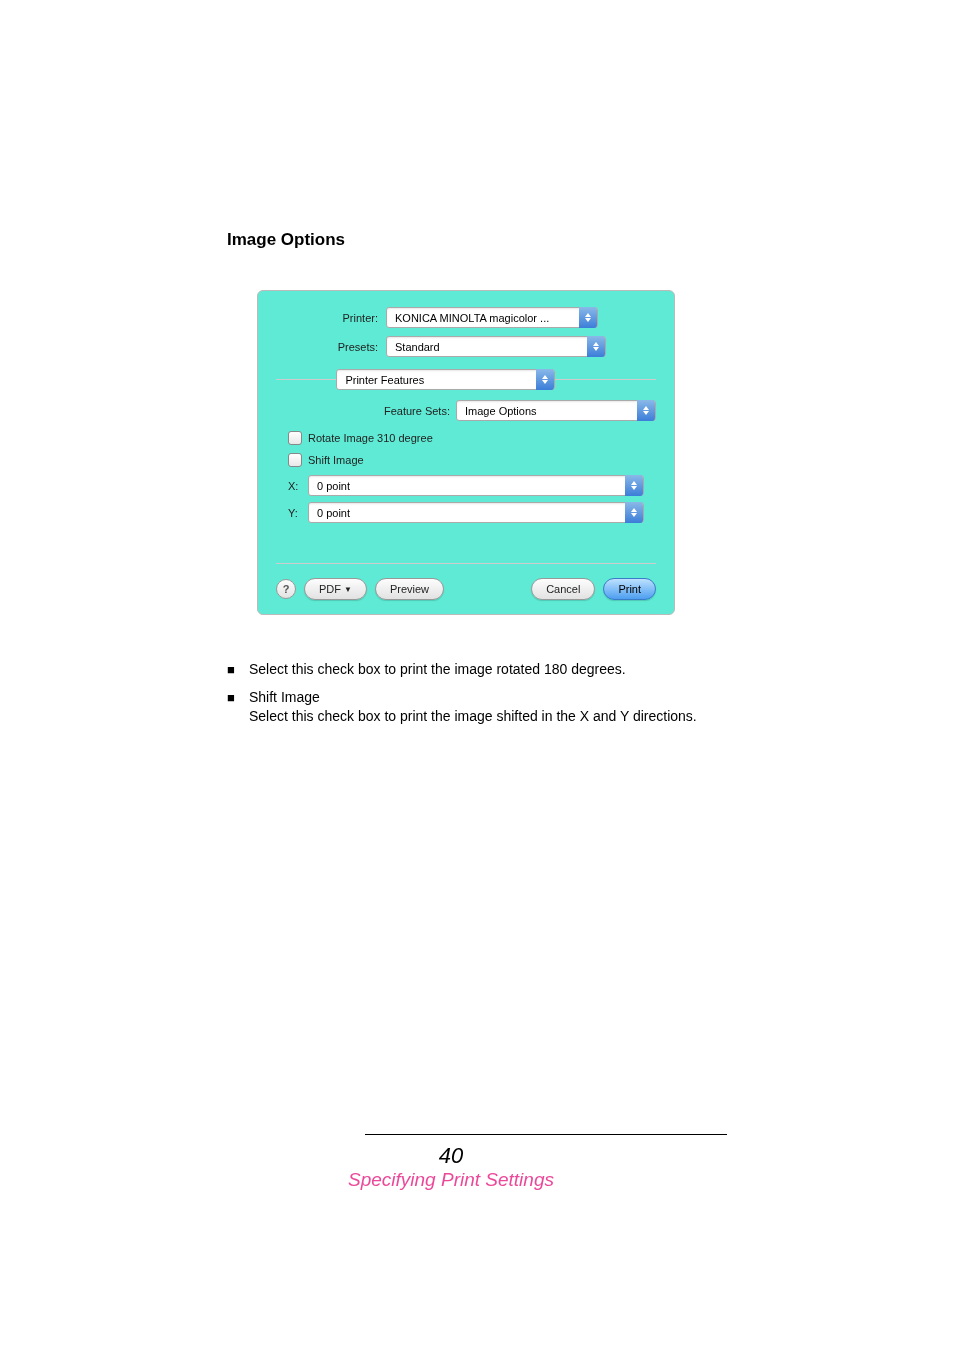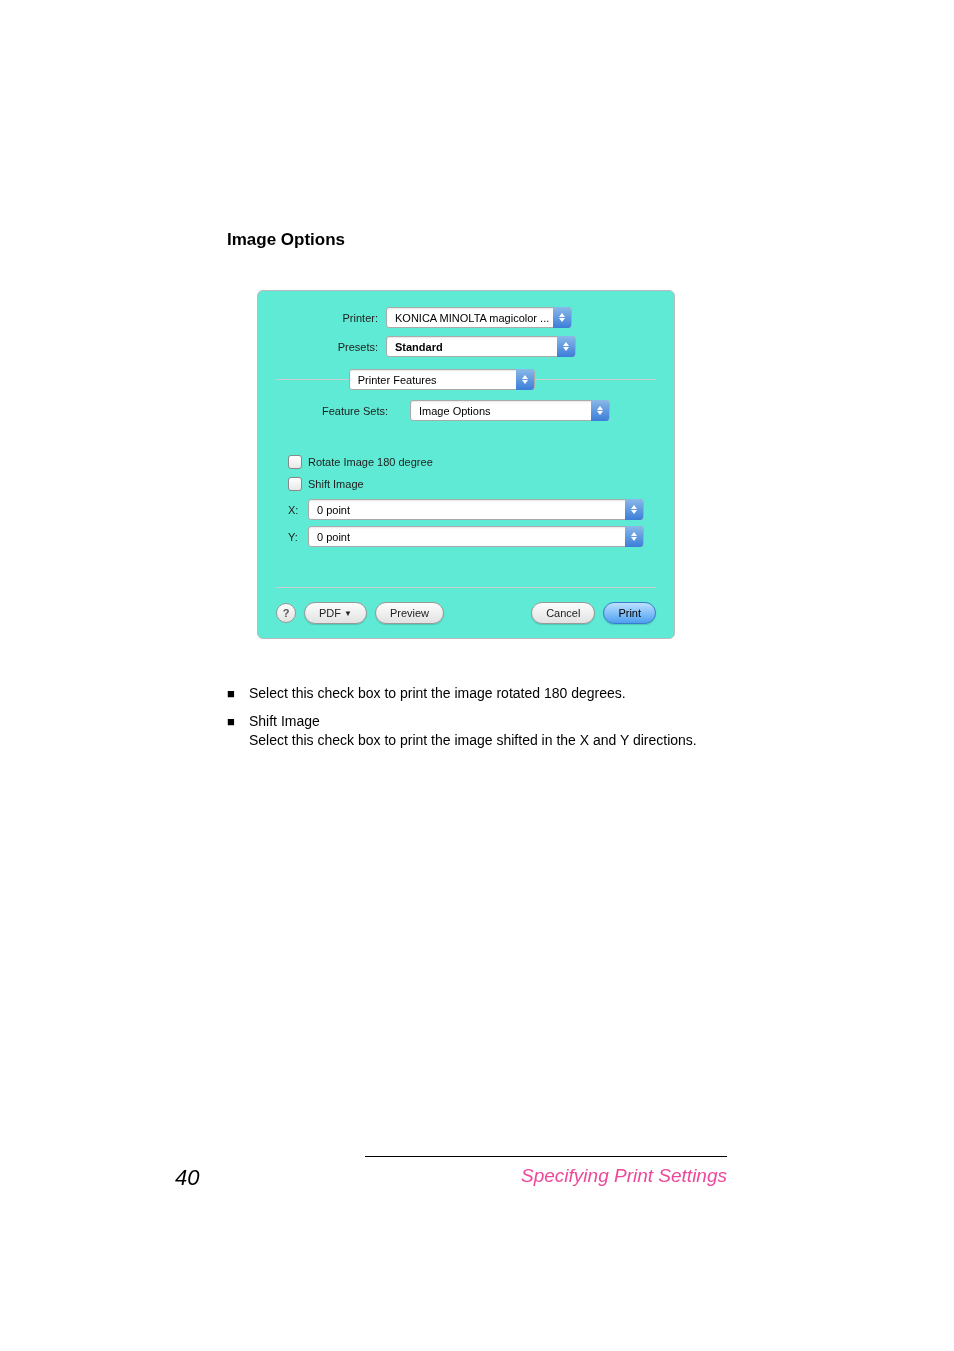--- a/index.html
+++ b/index.html
@@ -91,23 +91,23 @@
       margin: 12px 0 10px 0;
     }
     .divider-line {
       flex: 1;
       height: 1px;
       background: #ccc;
     }
     .feature-row {
       display: flex;
       align-items: center;
-      justify-content: center;
-      margin-bottom: 28px;
-      gap: 22px;
+      justify-content: flex-end;
+      margin-bottom: 4px;
+      gap: 6px;
     }
     .feature-label {
       font-size: 11px;
       color: #222;
     }
     .options-group {
       padding: 6px 12px 8px 12px;
     }
     .checkbox-row {
       display: flex;
@@ -223,21 +223,22 @@
     }
     .footer-rule {
       height: 1px;
       background: #000;
       margin-bottom: 8px;
       margin-left: 190px;
     }
     .footer-row {
       display: flex;
       justify-content: space-between;
-      align-items: flex-start;
+      align-items: center;
+      flex-direction: column;
     }
     .page-num {
       font-size: 22px;
       font-style: italic;
       color: #000;
     }
     .footer-text {
       font-size: 19px;
       font-style: italic;
       color: #ec4899;
@@ -245,43 +246,43 @@
   </style>
 </head>
 <body>
 
 <div class="content">
   <div class="section-heading">Image Options</div>
 
   <div class="dialog">
     <div class="dialog-row">
       <div class="dialog-label">Printer:</div>
-      <div class="aqua-select" style="width:186px;">
+      <div class="aqua-select" style="width:212px;">
         <div class="aqua-select-text">KONICA MINOLTA magicolor ...</div>
         <div class="aqua-arrows">
           <div class="aqua-arrow-up"></div>
           <div class="aqua-arrow-down"></div>
         </div>
       </div>
     </div>
 
     <div class="dialog-row">
       <div class="dialog-label">Presets:</div>
-      <div class="aqua-select" style="width:190px;font-weight:bold;">
+      <div class="aqua-select" style="width:220px;">
         <div class="aqua-select-text">Standard</div>
         <div class="aqua-arrows">
           <div class="aqua-arrow-up"></div>
           <div class="aqua-arrow-down"></div>
         </div>
       </div>
     </div>
 
     <div class="divider-row">
       <div class="divider-line" style="flex:0.6;"></div>
-      <div class="aqua-select" style="width:186px;margin:0 0;gap:36px;">
+      <div class="aqua-select" style="width:219px;margin:0 0;gap:36px;">
         <div class="aqua-select-text">Printer Features</div>
         <div class="aqua-arrows">
           <div class="aqua-arrow-up"></div>
           <div class="aqua-arrow-down"></div>
         </div>
       </div>
       <div class="divider-line"></div>
     </div>
 
     <div class="feature-row">
@@ -291,21 +292,21 @@
         <div class="aqua-arrows">
           <div class="aqua-arrow-up"></div>
           <div class="aqua-arrow-down"></div>
         </div>
       </div>
     </div>
 
     <div class="options-group">
       <div class="checkbox-row">
         <div class="mac-checkbox"></div>
-        <div class="checkbox-label">Rotate Image 180 degree</div>
+        <div class="checkbox-label">Rotate Image 310 degree</div>
       </div>
       <div class="checkbox-row">
         <div class="mac-checkbox"></div>
         <div class="checkbox-label">Shift Image</div>
       </div>
       <div class="xy-row">
         <div class="xy-label">X:</div>
         <div class="aqua-select wide-select">
           <div class="aqua-select-text">0 point</div>
           <div class="aqua-arrows">

